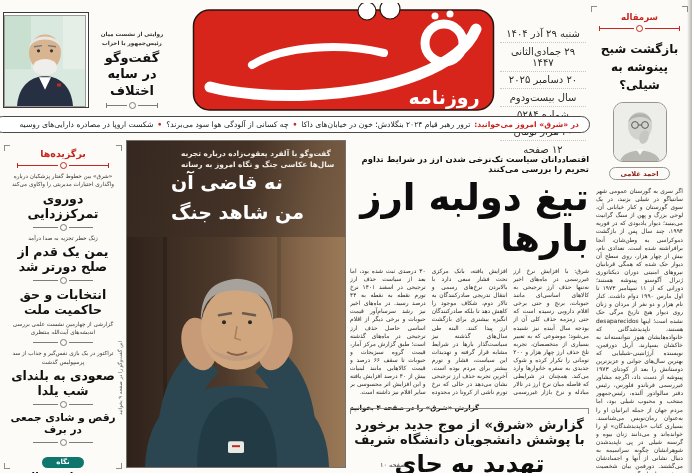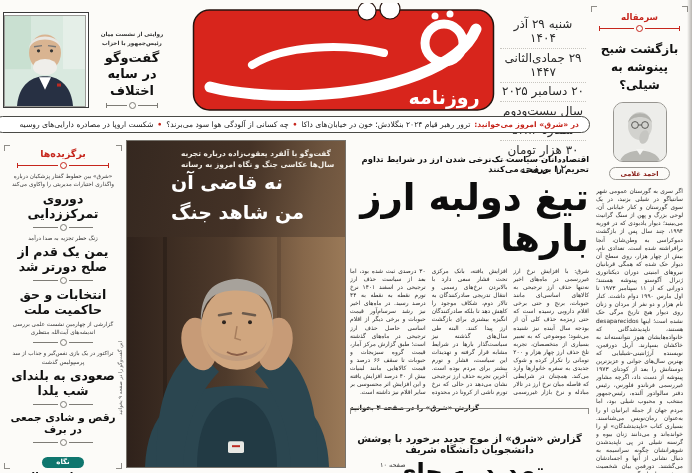--- a/index.html
+++ b/index.html
@@ -2,21 +2,21 @@
 <html dir="rtl" lang="fa"><head>
 <meta charset="utf-8">
 <style>
   html,body{margin:0;padding:0;background:#e9e7e2;}
   .page{position:relative;width:692px;height:473px;background:#fcfbf8;overflow:hidden;
         font-family:"DejaVu Sans",sans-serif;color:#1a1a1a;direction:rtl;}
   [data-name]{box-sizing:border-box;}
 
   
   .logo{position:absolute;left:192px;top:3px;width:308px;height:110px;}
-  .dateline{position:absolute;left:500px;top:16px;width:86px;font-size:12px;color:#2b2b2b;}
+  .dateline{position:absolute;left:500px;top:26px;width:86px;font-size:10px;color:#2b2b2b;}
   .dateline div{text-align:center;padding:2.4px 0;border-bottom:1px dotted #c8c6c0;line-height:1.15;}
   .dateline div:last-child{border-bottom:none;}
 
   
   .lead-photo{position:absolute;left:3px;top:12px;width:86px;height:96px;background:#fff;
               border:1px solid #3a3a3a;padding:2px;}
   .lead-photo .inner{width:100%;height:100%;border:1px solid #9a9a96;overflow:hidden;}
   .lead-photo svg{display:block;width:100%;height:100%;}
   .lead-text{position:absolute;left:90px;top:30px;width:84px;text-align:center;}
   .lead-text .kick{font-size:5.7px;font-weight:bold;color:#333;line-height:1.5;}
@@ -67,21 +67,21 @@
   .cur{position:absolute;left:350px;top:142px;width:239px;}
   .cur .k{font-size:8.4px;font-weight:bold;text-align:right;color:#111;margin-top:12px;}
   .cur .t{font-size:37px;font-weight:bold;text-align:right;line-height:1.12;color:#0d0d0d;margin-top:3px;}
   .cur .body{margin-top:7px;height:134px;overflow:hidden;column-count:3;column-gap:6px;column-fill:auto;
              font-size:5.9px;line-height:8.1px;text-align:justify;color:#262626;}
   .cur .foot{font-size:7px;font-weight:bold;text-align:left;margin-top:3px;color:#111;}
 
   
   .sharif{position:absolute;left:350px;top:408px;width:239px;height:62px;border-top:1px solid #8f8d88;
           text-align:center;}
-  .sharif .k{font-size:10px;font-weight:bold;margin-top:24px;color:#151515;}
+  .sharif .k{font-size:13px;font-weight:bold;margin-top:8px;color:#151515;}
   .sharif .t{font-size:24px;font-weight:bold;margin-top:3px;color:#0d0d0d;}
   .sharif .pref{position:absolute;left:30px;bottom:1px;font-size:6.5px;color:#333;}
 
   
   .edi{position:absolute;left:591px;top:6px;width:97px;height:464px;padding:6px 5px;text-align:center;}
   .edi .hdr{color:#c6261d;font-weight:bold;font-size:8.6px;}
   .edi .t{font-size:12px;font-weight:bold;line-height:1.5;margin-top:8px;color:#111;}
   .edi .pic{width:54px;height:60px;margin:8px auto 0;border:1px solid #979590;border-radius:10px;
             overflow:hidden;background:#ededea;}
   .edi .pic svg{display:block;width:100%;height:100%;}

